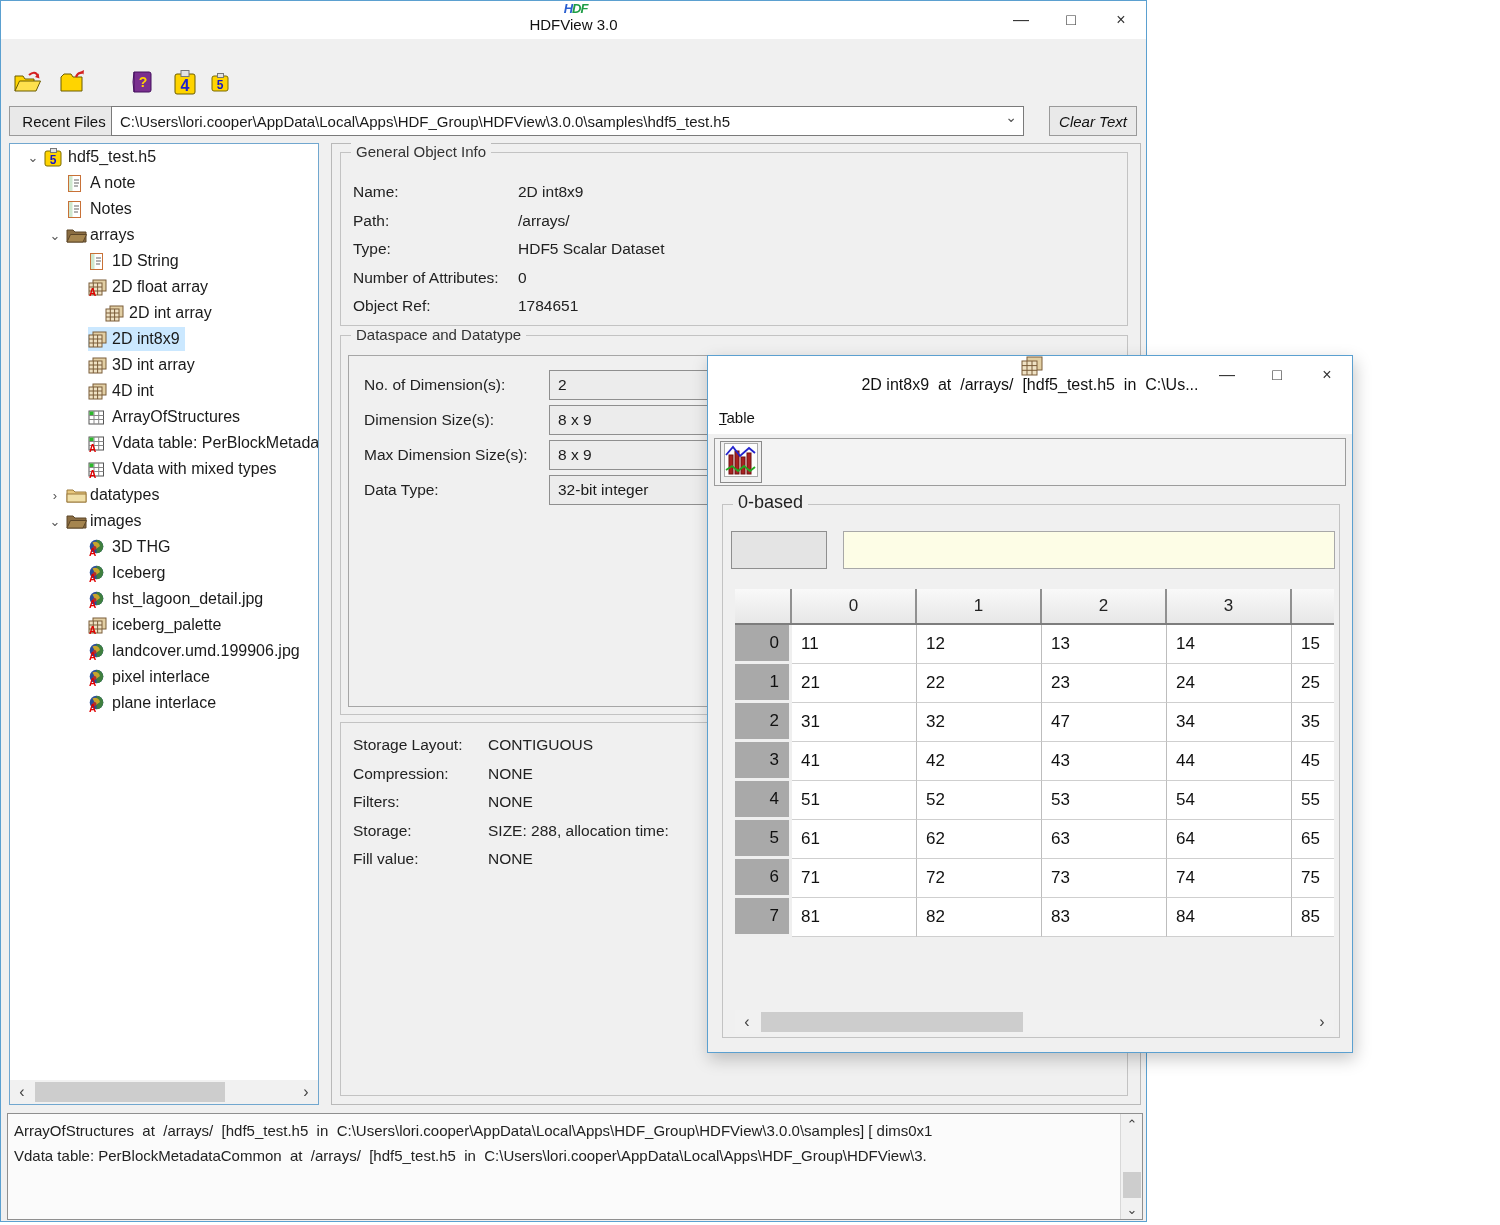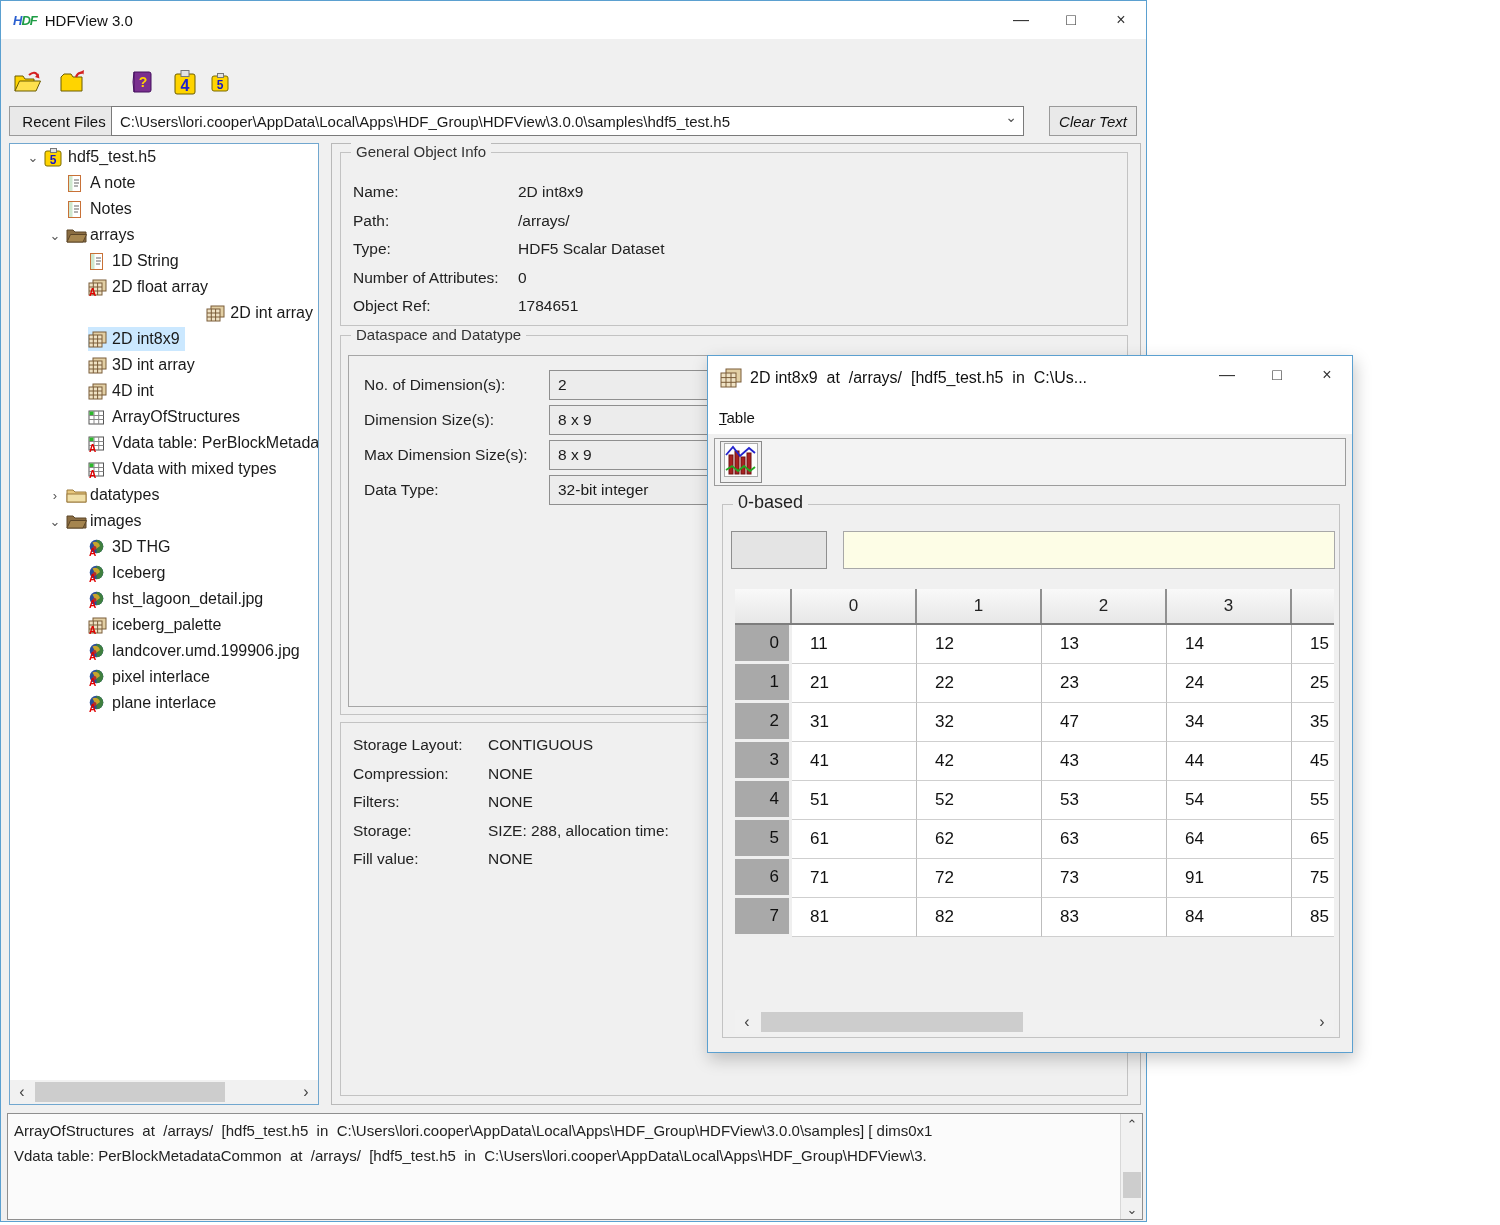--- a/index.html
+++ b/index.html
@@ -1,21 +1,21 @@
 <!DOCTYPE html>
 <html><head>
 <meta charset="utf-8">
 <style>
   * { margin:0; padding:0; box-sizing:border-box; }
   html,body { width:1500px; height:1225px; background:#fff; font-family:"Liberation Sans","DejaVu Sans",sans-serif; color:#1a1a1a; overflow:hidden; }
   .win { position:absolute; background:#f0f0f0; border:1px solid #5ba0d0; }
   #main-window { left:0; top:0; width:1147px; height:1222px; }
   #child-window { left:707px; top:355px; width:646px; height:698px; box-shadow:2px 6px 16px rgba(0,0,0,.22); }
 
-  .titlebar { position:absolute; left:0; top:0; right:0; height:38px; background:#fff; display:flex; align-items:center; }
+  .titlebar { position:absolute; left:0; top:0; right:0; height:38px; background:#fff; display:flex; align-items:center;flex-direction:column; }
   .app-logo { margin:0 8px 0 12px; font-size:13px; font-weight:bold; font-style:italic; letter-spacing:-1px; }
   .app-logo .lg-h { color:#2a5fd0; } .app-logo .lg-df { color:#1f9d46; }
   .title-text { font-size:15px; color:#111; white-space:pre; }
   .win-controls { position:absolute; right:0; top:0; height:38px; display:flex; }
   .win-btn { width:50px; height:38px; display:flex; align-items:center; justify-content:center; font-size:16px; color:#333; }
 
   .menubar { position:absolute; left:0; right:0; top:38px; height:26px; background:#fff; display:flex; align-items:center; }
   .menu-item { padding:0 11px; font-size:15px; color:#111; }
   u { text-decoration:underline; }
 
@@ -62,21 +62,21 @@
   #zero-group { position:absolute; left:14px; top:148px; width:618px; height:534px; border:1px solid #c3c3c3; }
   #zero-group .group-legend { font-size:18px; top:-13px; color:#222; }
   #cell-selector { position:absolute; left:8px; top:26px; width:96px; height:38px; background:#e4e4e4; border:1px solid #8f8f8f; }
   #cell-value { position:absolute; left:120px; top:26px; width:492px; height:38px; background:#fdfde6; border:1px solid #a8a8a8; font-size:16px; display:flex; align-items:center; padding-left:8px; }
   #grid-wrap { position:absolute; left:12px; top:84px; width:599px; height:352px; overflow:hidden; }
   .g-hrow { display:flex; height:36px; border-bottom:2px solid #7d7d7d; width:682px; }
   .g-corner { flex:0 0 57px; background:linear-gradient(#f9f9f9,#e7e7e7); border-right:2px solid #919191; }
   .g-hcell { flex:0 0 125px; background:linear-gradient(#f9f9f9,#e7e7e7); border-right:2px solid #919191; display:flex; align-items:center; justify-content:center; font-size:17px; color:#222; }
   .g-row { display:flex; height:39px; width:682px; }
   .g-rowhead { flex:0 0 57px; background:#a9a9a9; border-bottom:3px solid #efefef; border-right:3px solid #efefef; display:flex; align-items:center; justify-content:flex-end; padding-right:10px; font-size:17px; color:#111; }
-  .g-cell { flex:0 0 125px; background:#fff; border-right:1px solid #bdbdbd; border-bottom:1px solid #cfcfcf; display:flex; align-items:center; padding-left:18px; font-size:17px; color:#111; }
+  .g-cell { flex:0 0 125px; background:#fff; border-right:1px solid #bdbdbd; border-bottom:1px solid #cfcfcf; display:flex; align-items:center; padding-left:9px; font-size:17px; color:#111; }
   #child-hscroll { left:12px; width:599px; top:505px; }
 </style>
 </head>
 <body>
 
 <div class="win" id="main-window">
   <div class="titlebar">
     <span class="app-logo"><span class="lg-h">H</span><span class="lg-df">DF</span></span>
     <span class="title-text">HDFView 3.0</span>
     <div class="win-controls" id="main-controls">
@@ -206,21 +206,21 @@
               <svg width="19" height="17" viewBox="0 0 19 17" xmlns="http://www.w3.org/2000/svg">
                 <rect x="5" y="1" width="13" height="11" fill="#e2cfa4" stroke="#7a5c38"></rect>
                 <rect x="1" y="4" width="13" height="12" fill="#efe2c4" stroke="#7a5c38"></rect>
                 <path d="M1 8 h13 M1 12 h13 M5.3 4 v12 M9.6 4 v12" stroke="#7a5c38" stroke-width="1"></path>
                 <text x="1" y="17" font-size="10" font-weight="bold" fill="#e00000" font-family="Liberation Sans">A</text>
               </svg>
             </span>
             <span>2D float array</span>
           </span>
         </div>
-        <div class="tree-row" style="padding-left: 32px; justify-content: flex-end;">
+        <div class="tree-row" style="padding-left: 73px;">
           <span class="expander"></span>
           <span class="hl">
             <span class="ticon">
               <svg width="19" height="17" viewBox="0 0 19 17" xmlns="http://www.w3.org/2000/svg">
                 <rect x="5" y="1" width="13" height="11" fill="#e2cfa4" stroke="#7a5c38"></rect>
                 <rect x="1" y="4" width="13" height="12" fill="#efe2c4" stroke="#7a5c38"></rect>
                 <path d="M1 8 h13 M1 12 h13 M5.3 4 v12 M9.6 4 v12" stroke="#7a5c38" stroke-width="1"></path>
               </svg>
             </span>
             <span>2D int array</span>
@@ -595,21 +595,21 @@
             <div class="g-cell">62</div>
             <div class="g-cell">63</div>
             <div class="g-cell">64</div>
             <div class="g-cell">65</div>
           </div>
           <div class="g-row">
             <div class="g-rowhead">6</div>
             <div class="g-cell">71</div>
             <div class="g-cell">72</div>
             <div class="g-cell">73</div>
-            <div class="g-cell">91</div>
+            <div class="g-cell">74</div>
             <div class="g-cell">75</div>
           </div>
           <div class="g-row">
             <div class="g-rowhead">7</div>
             <div class="g-cell">81</div>
             <div class="g-cell">82</div>
             <div class="g-cell">83</div>
             <div class="g-cell">84</div>
             <div class="g-cell">85</div>
           </div>

